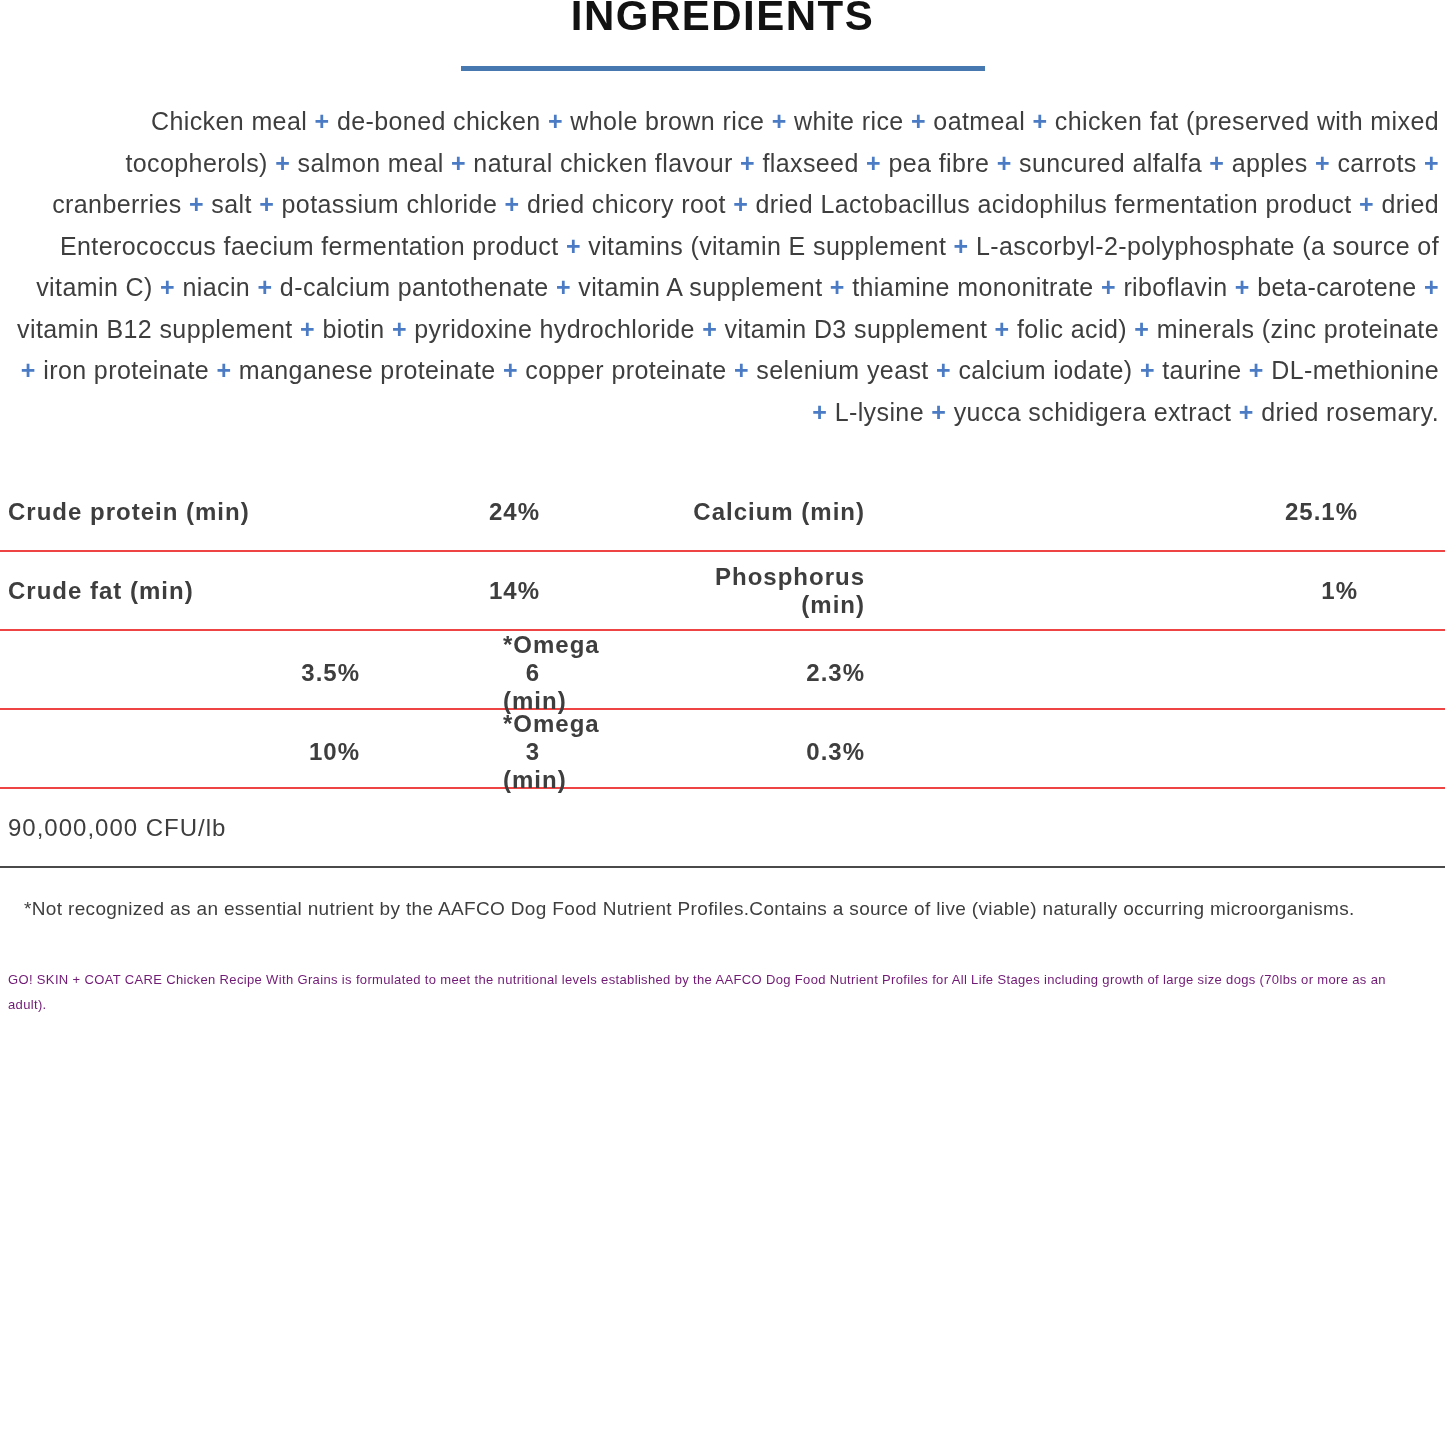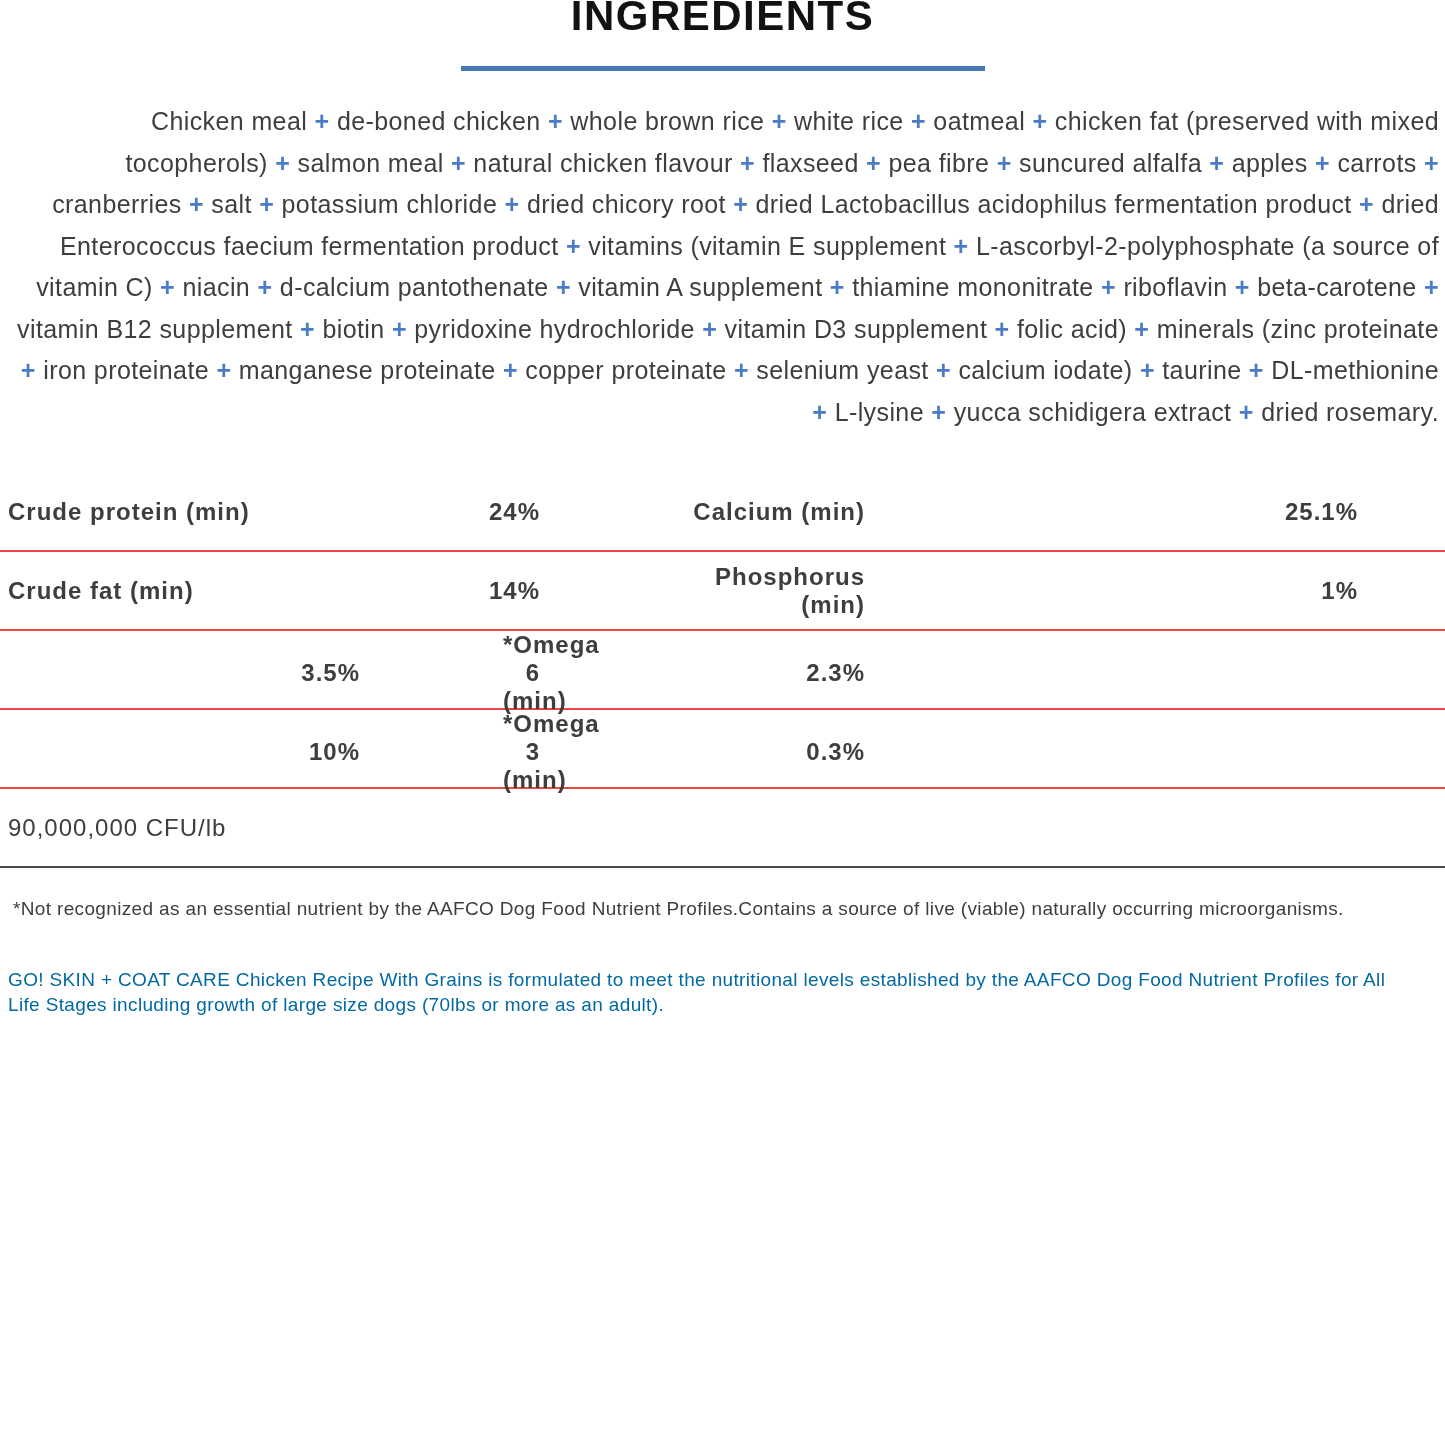--- a/index.html
+++ b/index.html
@@ -82,36 +82,36 @@
     height: 77px;
     border-bottom: 2px solid #4a4a4a;
     padding-left: 8px;
     padding-right: 67px;
     font-size: 24px;
     letter-spacing: 1px;
     color: #3e3e3e;
   }
   
   .footnote {
-    margin: 28px 0 0 1px;
+    margin: 28px 0 0 12px;
     padding-left: 12px;
     max-width: 1420px;
     font-size: 19px;
     line-height: 25px;
     letter-spacing: 0.35px;
     color: #3e3e3e;
   }
   .formulation-note {
     margin: 46px 0 0 0;
     padding-left: 8px;
     max-width: 1412px;
-    font-size: 19px;
+    font-size: 13px;
     line-height: 25px;
     letter-spacing: 0.35px;
-    color: #0369a1;
+    color: #701a75;
   }
 </style>
 </head>
 <body>
 
 <section>
   <h1 class="ingredients-title">INGREDIENTS</h1>
   <div class="title-rule" style="background: rgb(72, 120, 176);"></div>
   <p class="ingredients-paragraph" id="ingredients-paragraph"><span>Chicken meal</span><span class="plus" style="color: rgb(74, 123, 196);"> + </span><span>de-boned chicken</span><span class="plus" style="color: rgb(74, 123, 196);"> + </span><span>whole brown rice</span><span class="plus" style="color: rgb(74, 123, 196);"> + </span><span>white rice</span><span class="plus" style="color: rgb(74, 123, 196);"> + </span><span>oatmeal</span><span class="plus" style="color: rgb(74, 123, 196);"> + </span><span>chicken fat (preserved with mixed tocopherols)</span><span class="plus" style="color: rgb(74, 123, 196);"> + </span><span>salmon meal</span><span class="plus" style="color: rgb(74, 123, 196);"> + </span><span>natural chicken flavour</span><span class="plus" style="color: rgb(74, 123, 196);"> + </span><span>flaxseed</span><span class="plus" style="color: rgb(74, 123, 196);"> + </span><span>pea fibre</span><span class="plus" style="color: rgb(74, 123, 196);"> + </span><span>suncured alfalfa</span><span class="plus" style="color: rgb(74, 123, 196);"> + </span><span>apples</span><span class="plus" style="color: rgb(74, 123, 196);"> + </span><span>carrots</span><span class="plus" style="color: rgb(74, 123, 196);"> + </span><span>cranberries</span><span class="plus" style="color: rgb(74, 123, 196);"> + </span><span>salt</span><span class="plus" style="color: rgb(74, 123, 196);"> + </span><span>potassium chloride</span><span class="plus" style="color: rgb(74, 123, 196);"> + </span><span>dried chicory root</span><span class="plus" style="color: rgb(74, 123, 196);"> + </span><span>dried Lactobacillus acidophilus fermentation product</span><span class="plus" style="color: rgb(74, 123, 196);"> + </span><span>dried Enterococcus faecium fermentation product</span><span class="plus" style="color: rgb(74, 123, 196);"> + </span><span>vitamins (vitamin E supplement</span><span class="plus" style="color: rgb(74, 123, 196);"> + </span><span>L-ascorbyl-2-polyphosphate (a source of vitamin C)</span><span class="plus" style="color: rgb(74, 123, 196);"> + </span><span>niacin</span><span class="plus" style="color: rgb(74, 123, 196);"> + </span><span>d-calcium pantothenate</span><span class="plus" style="color: rgb(74, 123, 196);"> + </span><span>vitamin A supplement</span><span class="plus" style="color: rgb(74, 123, 196);"> + </span><span>thiamine mononitrate</span><span class="plus" style="color: rgb(74, 123, 196);"> + </span><span>riboflavin</span><span class="plus" style="color: rgb(74, 123, 196);"> + </span><span>beta-carotene</span><span class="plus" style="color: rgb(74, 123, 196);"> + </span><span>vitamin B12 supplement</span><span class="plus" style="color: rgb(74, 123, 196);"> + </span><span>biotin</span><span class="plus" style="color: rgb(74, 123, 196);"> + </span><span>pyridoxine hydrochloride</span><span class="plus" style="color: rgb(74, 123, 196);"> + </span><span>vitamin D3 supplement</span><span class="plus" style="color: rgb(74, 123, 196);"> + </span><span>folic acid)</span><span class="plus" style="color: rgb(74, 123, 196);"> + </span><span>minerals (zinc proteinate</span><span class="plus" style="color: rgb(74, 123, 196);"> + </span><span>iron proteinate</span><span class="plus" style="color: rgb(74, 123, 196);"> + </span><span>manganese proteinate</span><span class="plus" style="color: rgb(74, 123, 196);"> + </span><span>copper proteinate</span><span class="plus" style="color: rgb(74, 123, 196);"> + </span><span>selenium yeast</span><span class="plus" style="color: rgb(74, 123, 196);"> + </span><span>calcium iodate)</span><span class="plus" style="color: rgb(74, 123, 196);"> + </span><span>taurine</span><span class="plus" style="color: rgb(74, 123, 196);"> + </span><span>DL-methionine</span><span class="plus" style="color: rgb(74, 123, 196);"> + </span><span>L-lysine</span><span class="plus" style="color: rgb(74, 123, 196);"> + </span><span>yucca schidigera extract</span><span class="plus" style="color: rgb(74, 123, 196);"> + </span><span>dried rosemary.</span></p>
 </section>

